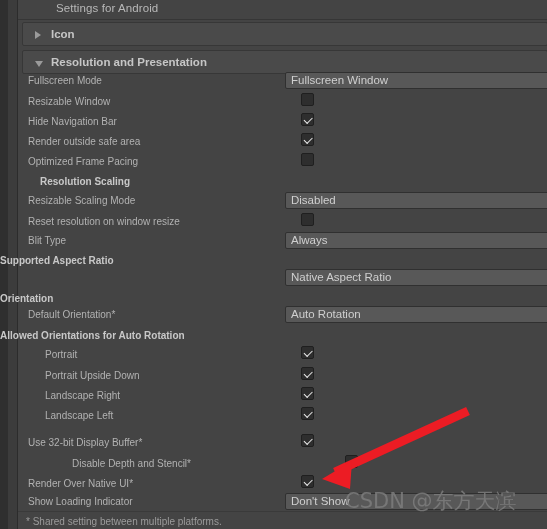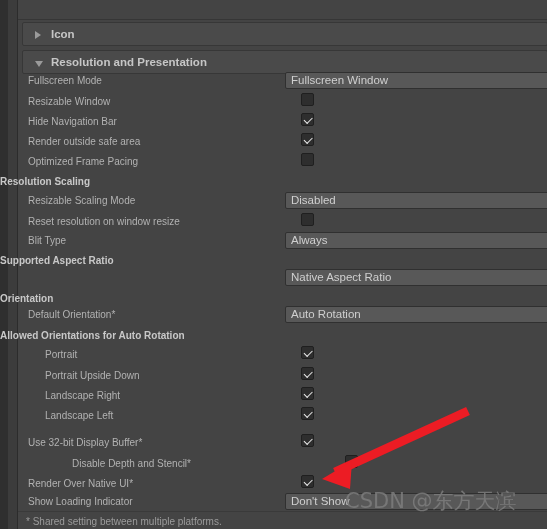--- a/index.html
+++ b/index.html
@@ -79,20 +79,21 @@
 <body>
 
 <div id="root">
 
   <div class="gutter-outer"></div>
   <div class="gutter-mid"></div>
   <div class="gutter-line"></div>
 
   <div class="panel"></div>
 
+  <div class="title">Settings for Android</div>
   <div class="title-rule"></div>
 
   <div class="foldbox" style="top:50px;">
     <span class="tri down"></span>
     <span class="fold-label">Resolution and Presentation</span>
   </div>
 
   <div class="foldbox" style="top:22px;">
     <span class="tri right"></span>
     <span class="fold-label">Icon</span>
@@ -114,21 +115,21 @@
         <div class="cbox on"></div>
       </div>
       <div class="row" style="top: 133px;">
         <div class="lbl indent1">Render outside safe area</div>
         <div class="cbox on"></div>
       </div>
       <div class="row" style="top: 153px;">
         <div class="lbl indent1">Optimized Frame Pacing</div>
         <div class="cbox"></div>
       </div>
-      <div class="row" style="top: 173px;">
+      <div class="row" style="top: 173px; margin-left: 40px;">
         <div class="lbl  bold">Resolution Scaling</div>
       </div>
       <div class="row" style="top: 192px;">
         <div class="lbl indent1">Resizable Scaling Mode</div>
         <div class="dropdown">
           <span class="dval">Disabled</span>
         </div>
       </div>
       <div class="row" style="top: 213px;">
         <div class="lbl indent1">Reset resolution on window resize</div>

